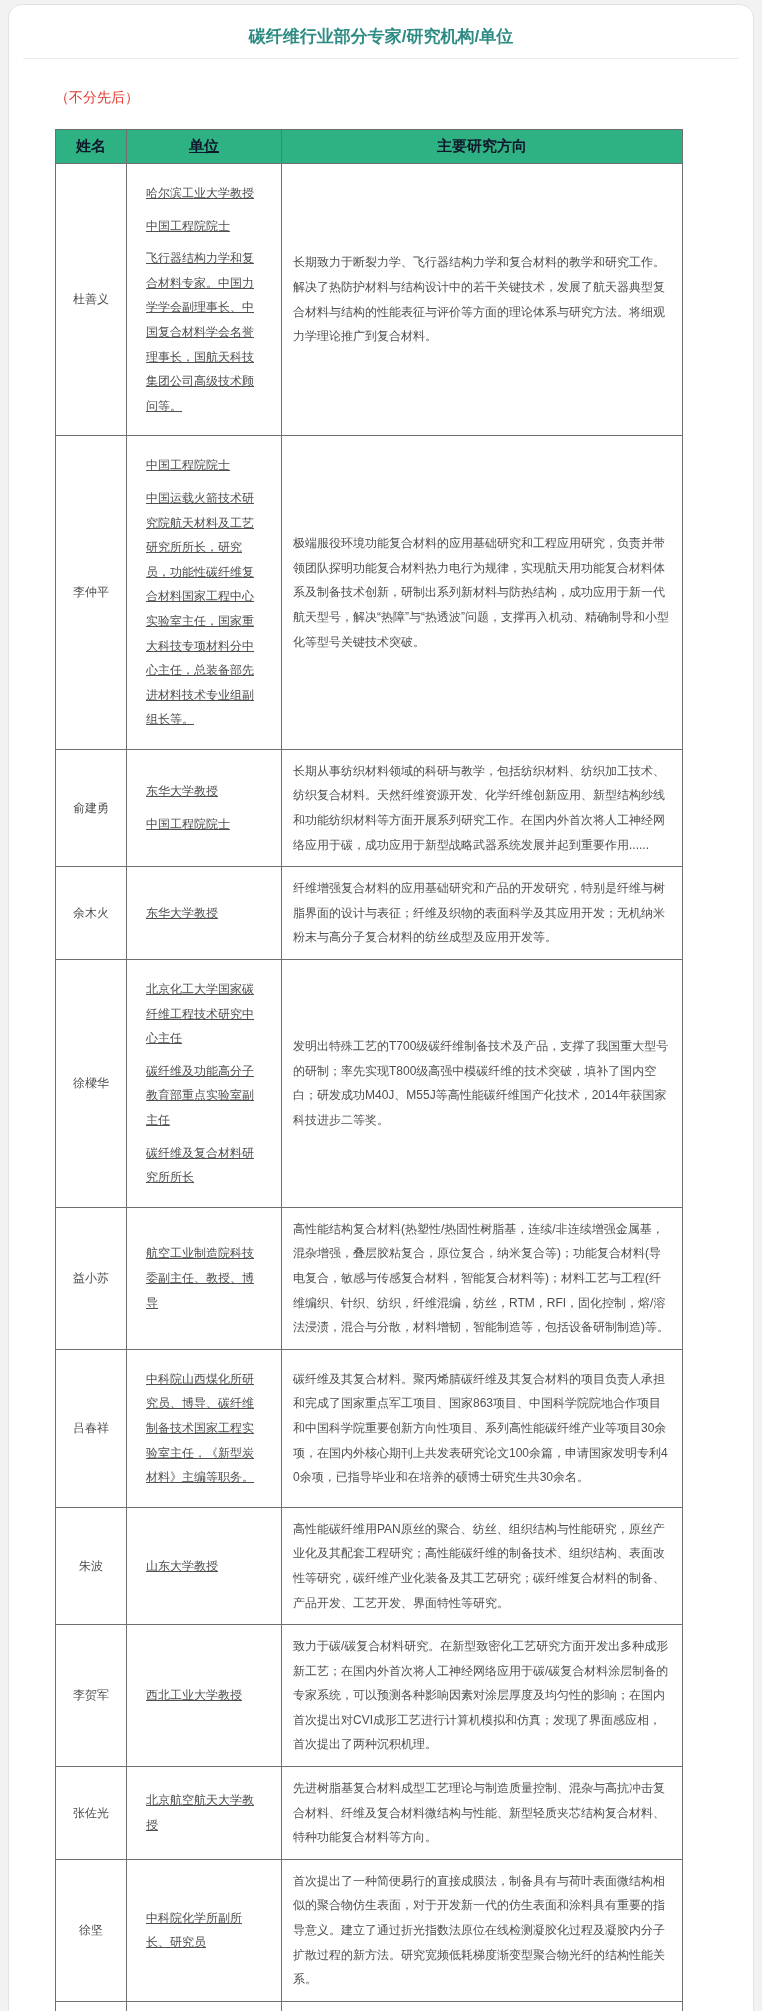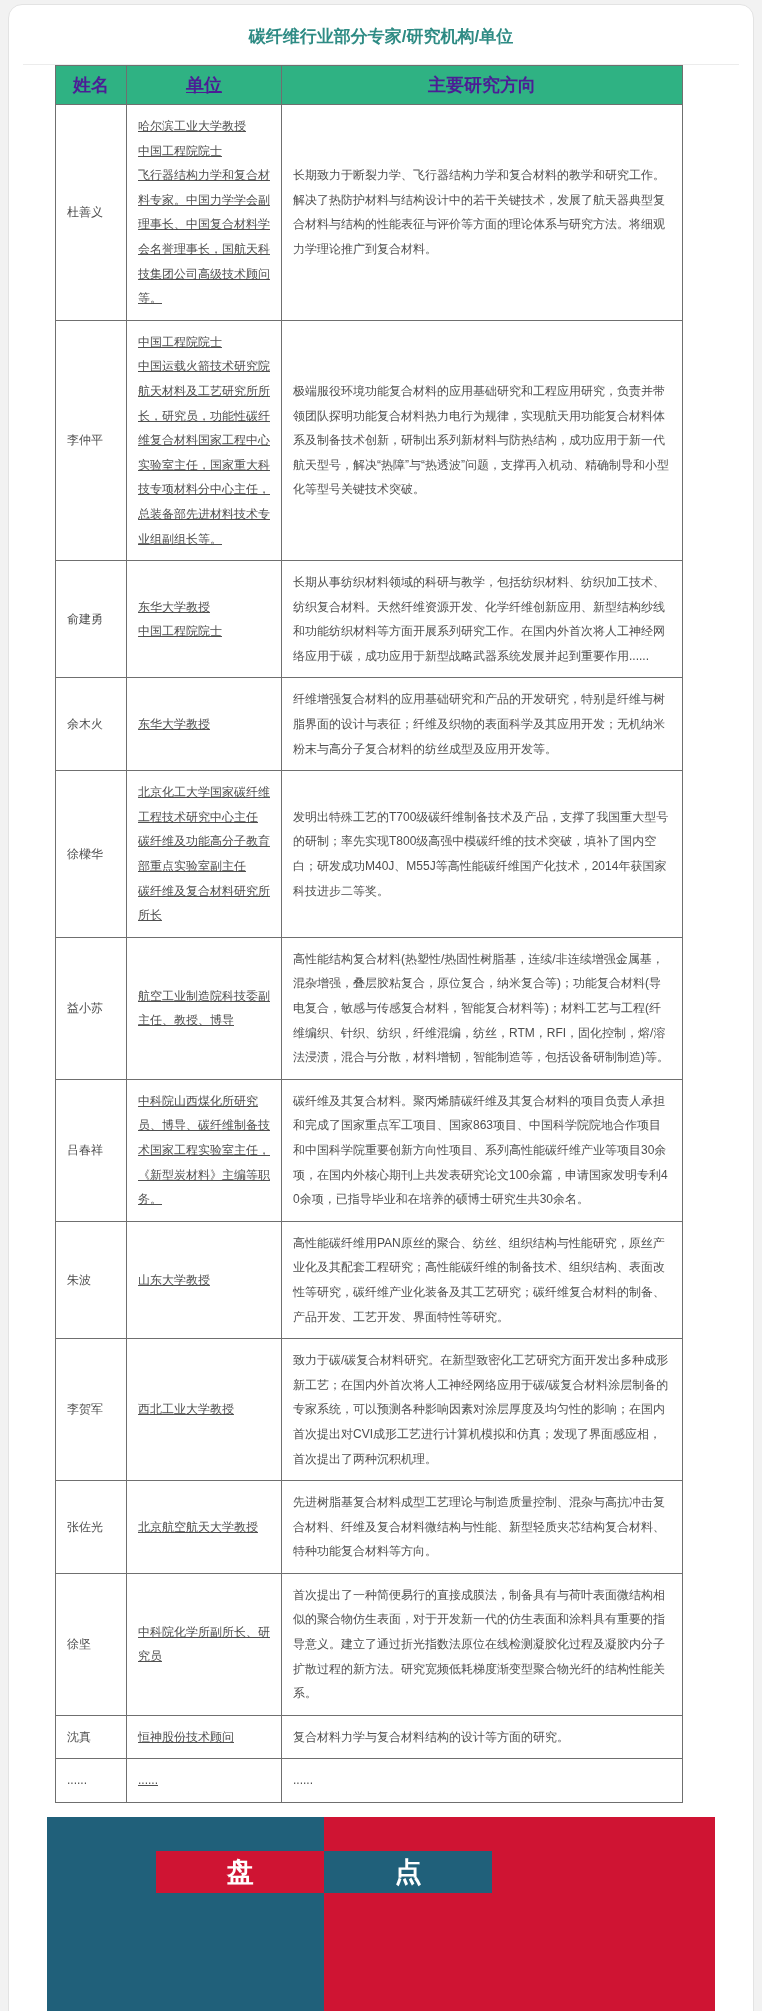--- a/index.html
+++ b/index.html
@@ -1,48 +1,49 @@
 <!DOCTYPE html>
 <html><head>
 <meta charset="utf-8">
 <style>
   html,body{margin:0;padding:0;background:#f2f2f2;font-family:"Liberation Sans","DejaVu Sans",sans-serif;}
   .card{width:746px;margin:4px auto;background:#ffffff;border:1px solid #e3e3e3;border-radius:14px;
         padding:10px 0 60px;box-sizing:border-box;min-height:2000px;}
   .inner{padding:0 26px;}
-  .page-title{color:#2e8b84;text-align:center;font-size:17px;font-weight:600;margin:10px 0 16px;}
+  .page-title{color:#2e8b84;text-align:center;font-size:17px;font-weight:600;margin:10px 0 10px;}
   .divider{border:none;border-top:1px solid #ececec;margin:0 14px;}
   .note{color:#e03b30;font-size:14px;margin:30px 0 22px 20px;}
   table.experts{border-collapse:collapse;width:628px;margin-left:20px;font-size:12px;color:#4f4f4f;
         table-layout:fixed;}
-  table.experts th{background:#2fb283;color:#4c1d95;font-size:18px;font-weight:700;
+  table.experts th{background:#2fb283;color:#0f172a;font-size:15px;font-weight:700;
         border:1px solid #6f6f6f;padding:7px 4px;}
   table.experts td{border:1px solid #6f6f6f;padding:9px 11px;line-height:2.05;vertical-align:middle;
         word-break:break-all;}
-  td.col-name{text-align:left;padding:9px 3px;}
+  td.col-name{text-align:center;padding:9px 3px;}
   th.w-name,td.col-name{width:62px;}
   th.w-unit,td.col-unit{width:146px;text-decoration:underline;}
-  td.col-unit p{margin:0;}
+  td.col-unit p{margin:8px;}
   
   .banner{position:relative;height:236px;margin:14px auto 0;width:668px;display:flex;overflow:hidden;}
   .banner-half{position:relative;height:100%;}
   .banner-left{width:41.5%;background:#20607a;}
   .banner-right{flex:1;background:#cf1433;}
   .tag{position:absolute;top:34px;width:168px;height:42px;line-height:42px;text-align:center;
         font-size:27px;color:#ffffff;font-weight:700;}
   .banner-left .tag{right:0;background:#cf1433;}
   .banner-right .tag{left:0;background:#20607a;}
 </style>
 </head>
 <body>
 
 <div class="card">
   <h1 class="page-title">碳纤维行业部分专家/研究机构/单位</h1>
   <hr class="divider">
   <div class="inner">
+    <p class="note">（不分先后）</p>
 
     <table class="experts">
       <thead>
         <tr>
           <th class="w-name">姓名</th>
           <th class="w-unit">单位</th>
           <th>主要研究方向</th>
         </tr>
       </thead>
       <tbody>

